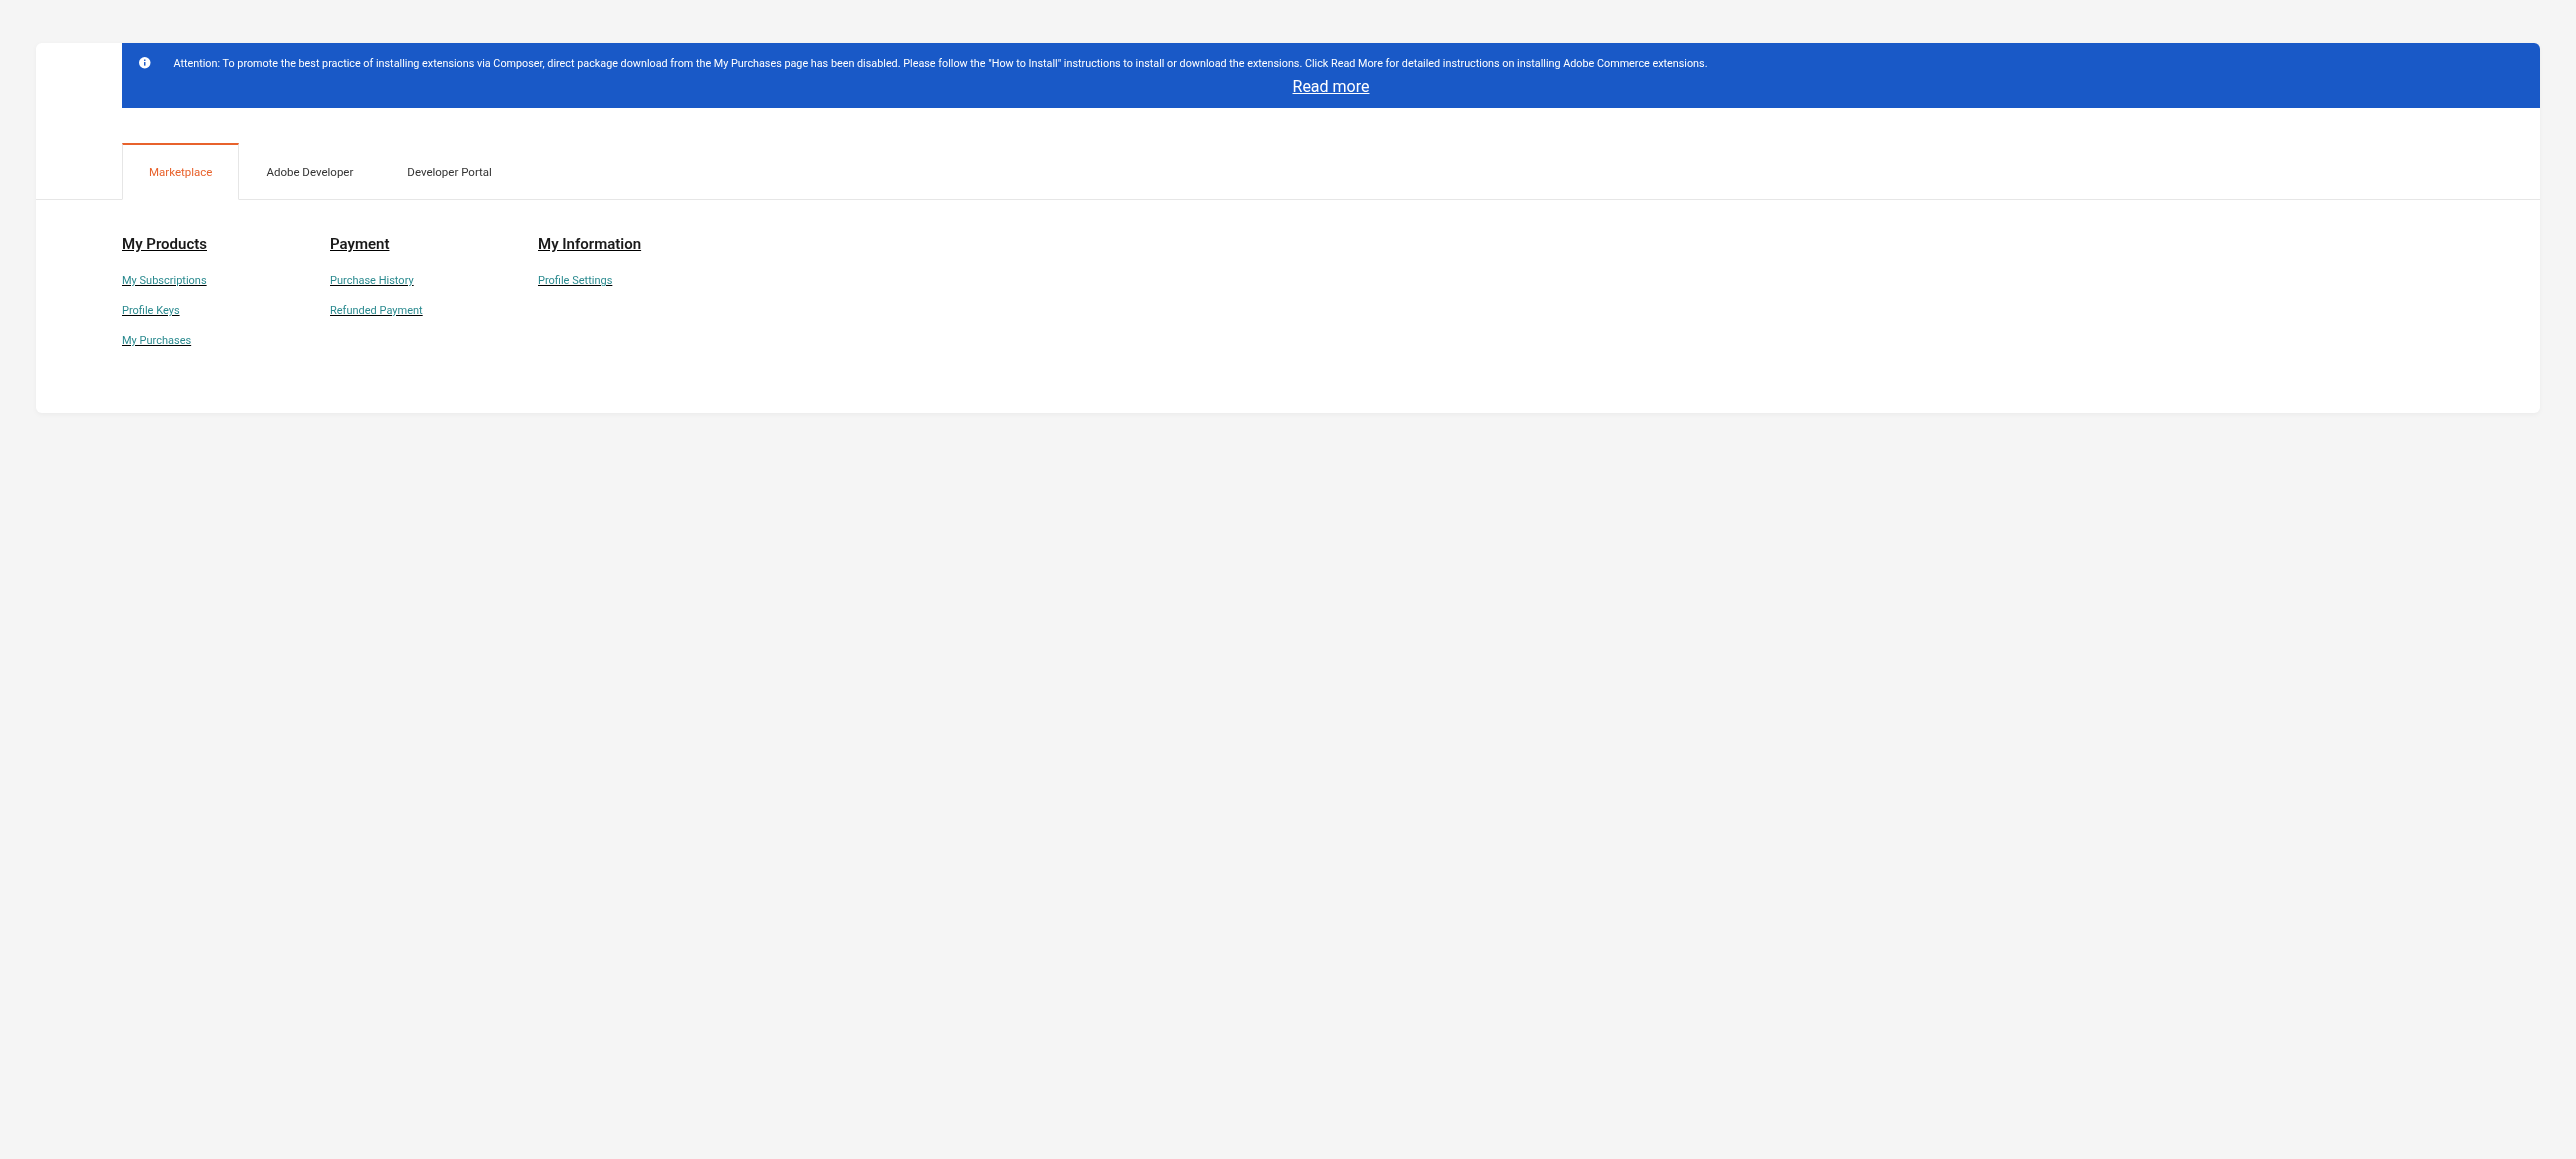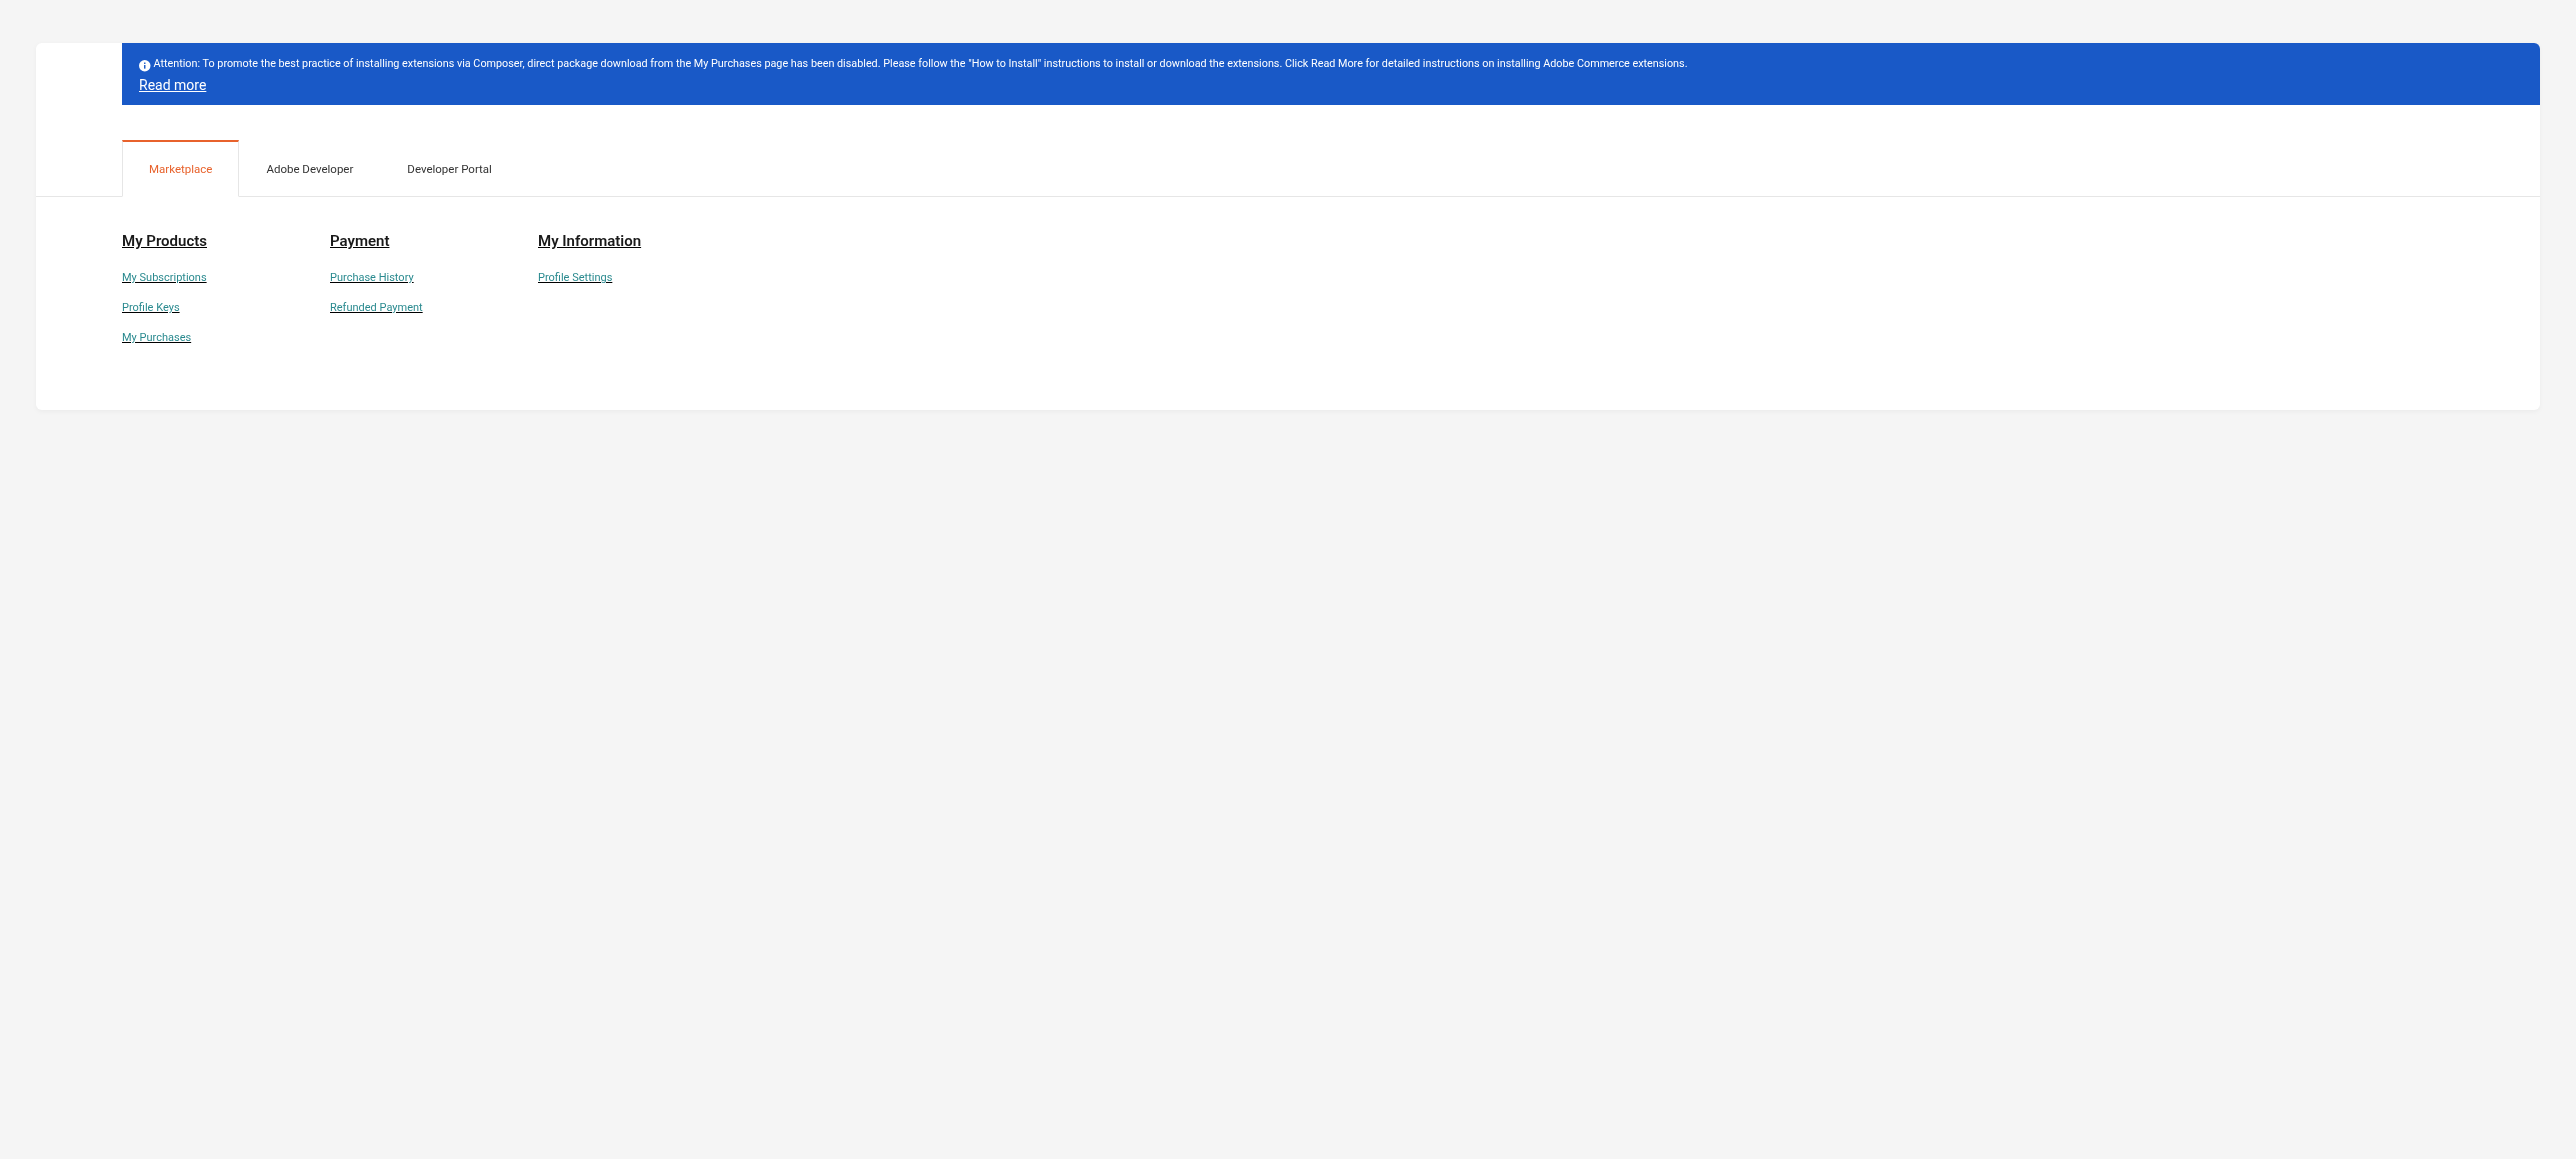--- a/index.html
+++ b/index.html
@@ -20,40 +20,40 @@
     }
     .banner {
       background: #1959c7;
       color: #fff;
       margin: 0 0 0 86px;
       padding: 13px 17px 11.5px 17px;
       position: relative;
     }
     .banner-content {
       display: flex;
-      align-items: flex-end;
-      gap: 3px;
+      align-items: flex-start;
+      gap: 23px;
     }
     .info-icon {
       flex-shrink: 0;
       width: 11.5px;
       height: 11.5px;
       margin-top: 1.4px;
     }
     .banner-text {
       font-size: 10.8px;
       line-height: 1.45;
       font-weight: 400;
     }
     .banner-link {
       display: block;
-      text-align: left;
+      text-align: center;
       color: #fff;
       text-decoration: underline;
-      font-size: 14px;
+      font-size: 16px;
       margin-top: 5.8px;
       cursor: pointer;
     }
     .tabs-wrapper {
       border-bottom: 0.7px solid #e6e6e6;
       padding-left: 86px;
       margin-top: 35px;
       text-align: right;
     }
     .tabs {

